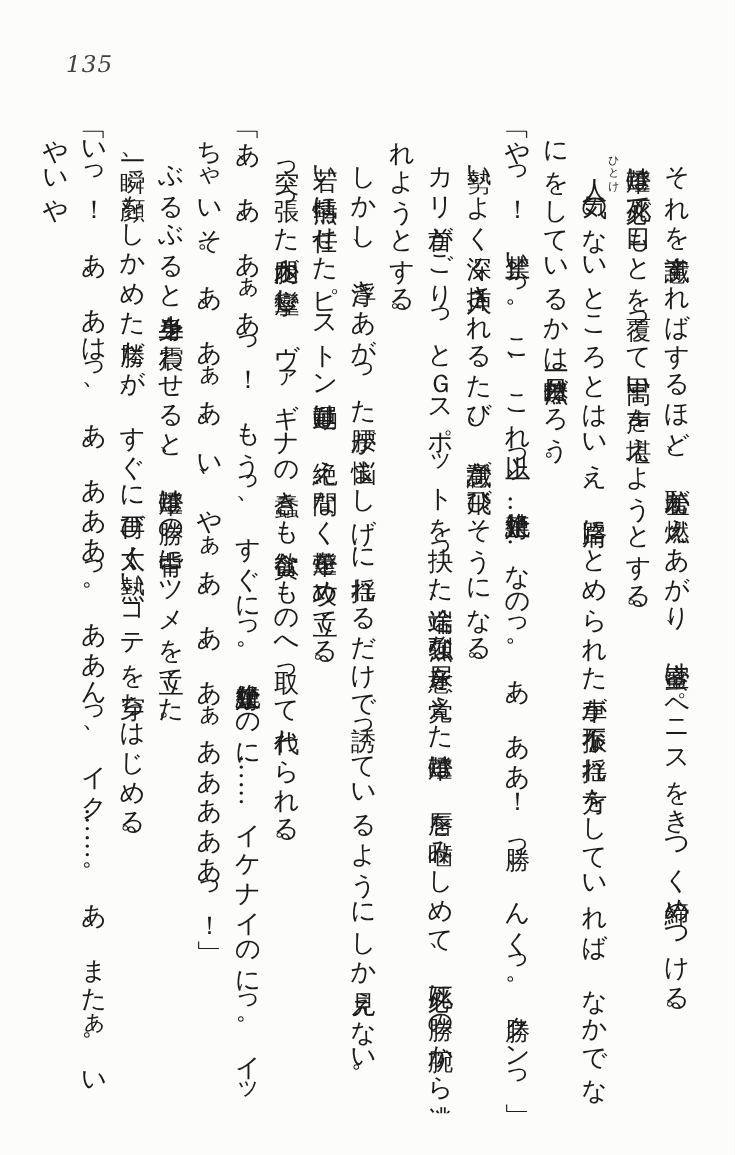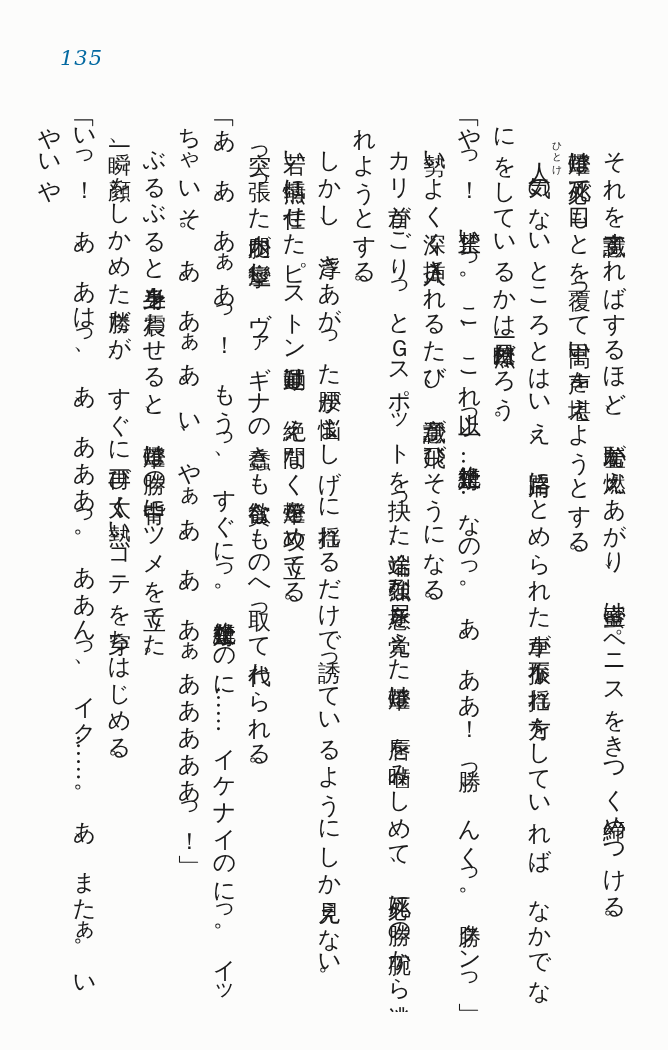--- a/index.html
+++ b/index.html
@@ -17,21 +17,21 @@
     font-family: "DejaVu Serif", "Liberation Serif", serif;
     color: #1b1b1b;
   }
   .page-number {
     position: absolute;
     top: 46px;
     left: 60px;
     font-size: 21px;
     font-style: italic;
     letter-spacing: 1px;
-    color: #0369a1;
+    color: #404040;
   }
   .text-block {
     position: absolute;
     top: 112px;
     right: 36px;
     width: 600px;
     height: 900px;
     writing-mode: vertical-rl;
     -webkit-writing-mode: vertical-rl;
     text-orientation: mixed;

